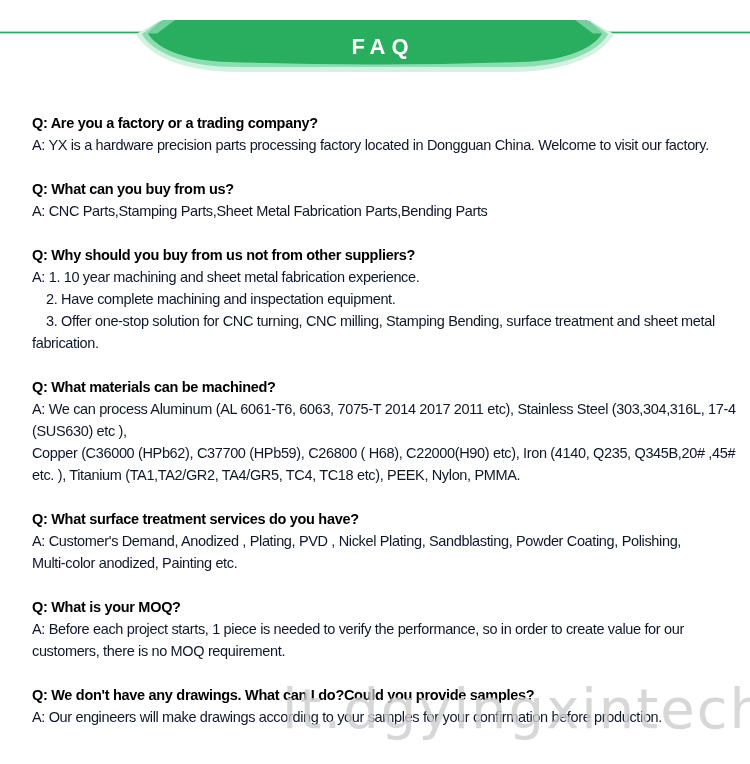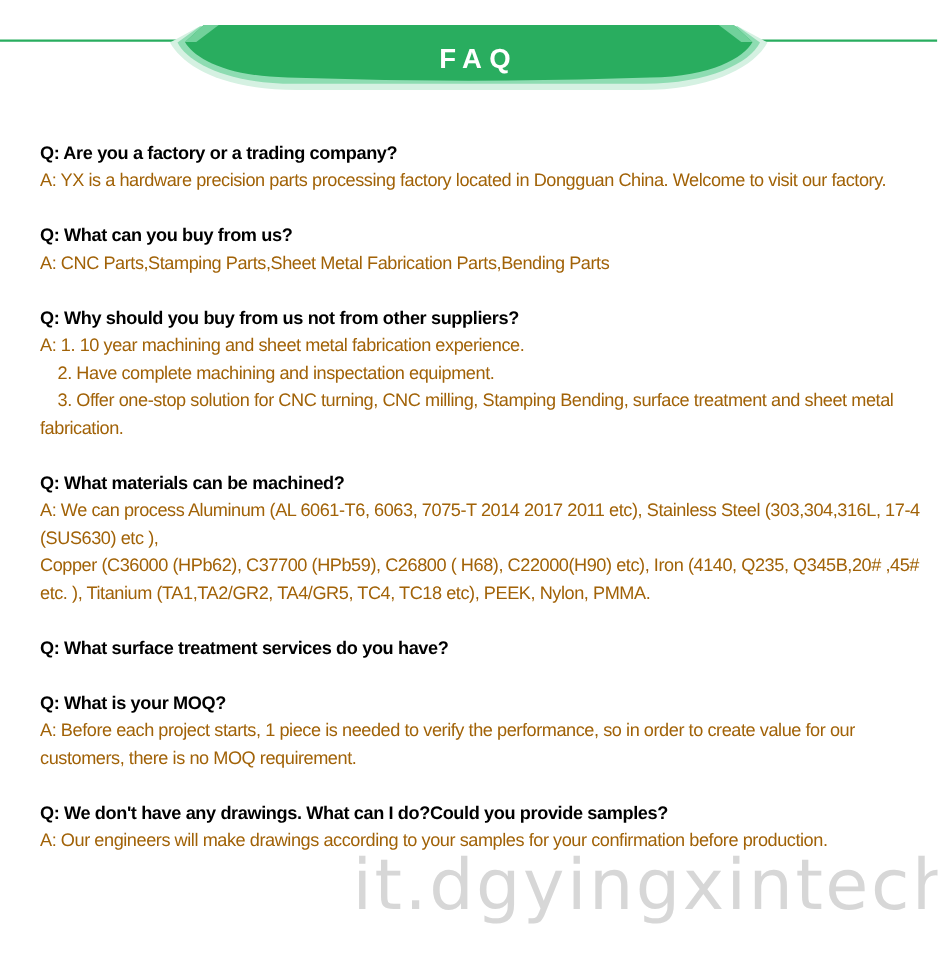--- a/index.html
+++ b/index.html
@@ -21,21 +21,21 @@
 
   
   .content{margin-top:32px;padding:0 32px;color:#222222;}
   .qa{margin:0 0 22px 0;}
   .q{
     font-weight:700;color:#000000;font-size:14.5px;line-height:22px;
     letter-spacing:-0.3px;white-space:nowrap;
   }
   .a .line{
     font-size:14.5px;line-height:22px;letter-spacing:-0.35px;white-space:nowrap;
-    color:#a16207;
+    color:#0f172a;
   }
   .a .line.indent{padding-left:14px;}
 
   
   .watermark{
     position:absolute;left:282px;top:676px;z-index:5;
     font-family:"DejaVu Sans","Liberation Sans",sans-serif;
     font-size:56px;font-weight:400;letter-spacing:2px;
     color:rgba(205,205,205,0.8);white-space:nowrap;pointer-events:none;
   }
@@ -93,20 +93,24 @@
       <div class="a">
         <div class="line">A: We can process Aluminum (AL 6061-T6, 6063, 7075-T 2014 2017 2011 etc), Stainless Steel (303,304,316L, 17-4</div>
         <div class="line">(SUS630) etc ),</div>
         <div class="line">Copper (C36000 (HPb62), C37700 (HPb59), C26800 ( H68), C22000(H90) etc), Iron (4140, Q235, Q345B,20# ,45#</div>
         <div class="line">etc. ), Titanium (TA1,TA2/GR2, TA4/GR5, TC4, TC18 etc), PEEK, Nylon, PMMA.</div>
       </div>
     </div>
 
     <div class="qa">
       <div class="q">Q: What surface treatment services do you have?</div>
+      <div class="a">
+        <div class="line">A: Customer's Demand, Anodized , Plating, PVD , Nickel Plating, Sandblasting, Powder Coating, Polishing,</div>
+        <div class="line">Multi-color anodized, Painting etc.</div>
+      </div>
     </div>
 
     <div class="qa">
       <div class="q">Q: What is your MOQ?</div>
       <div class="a">
         <div class="line">A: Before each project starts, 1 piece is needed to verify the performance, so in order to create value for our</div>
         <div class="line">customers, there is no MOQ requirement.</div>
       </div>
     </div>
 

